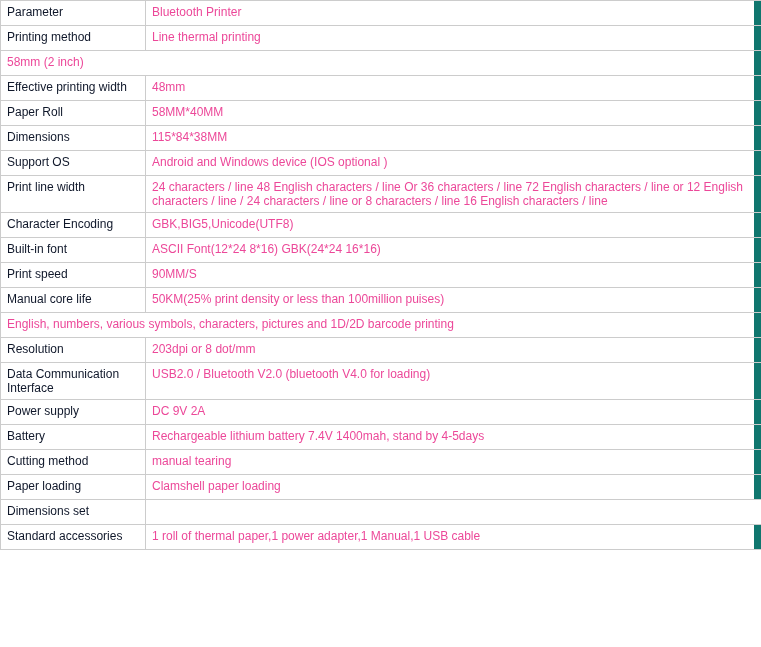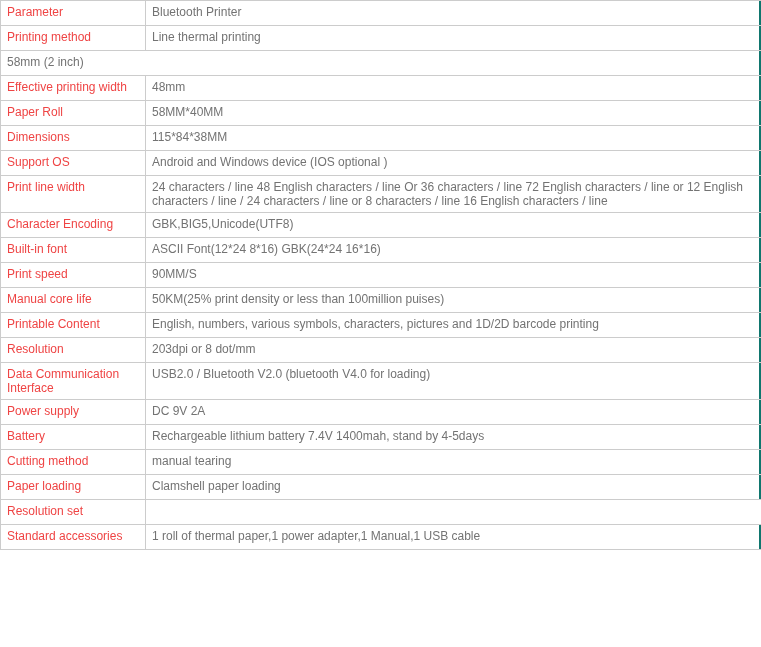--- a/index.html
+++ b/index.html
@@ -22,30 +22,30 @@
       display: flex;
       border-bottom: 1px solid #ccc;
       min-height: 25px;
     }
     .col-label {
       width: 145px;
       min-width: 145px;
       border-right: 1px solid #ccc;
       padding: 4px 6px;
       font-size: 12px;
-      color: #ef4444;
+      color: #0f172a;
       display: flex;
       align-items: flex-start;
     }
     .col-value {
       flex: 1;
-      border-right: 2px solid #0f766e;
+      border-right: 7px solid #0f766e;
       padding: 4px 6px;
       font-size: 12px;
-      color: #737373;
+      color: #ec4899;
       display: flex;
       align-items: flex-start;
     }
   </style>
 </head>
 <body>
 
 <div class="table-container">
 <div class="table-row">
       <div class="col-label">Parameter</div>
@@ -88,21 +88,20 @@
     </div>
     <div class="table-row">
       <div class="col-label">Print speed</div>
       <div class="col-value">90MM/S</div>
     </div>
     <div class="table-row">
       <div class="col-label">Manual core life</div>
       <div class="col-value">50KM(25% print density or less than 100million puises)</div>
     </div>
     <div class="table-row">
-      <div class="col-label">Printable Content</div>
       <div class="col-value">English, numbers, various symbols, characters, pictures and 1D/2D barcode printing</div>
     </div>
     <div class="table-row">
       <div class="col-label">Resolution</div>
       <div class="col-value">203dpi or 8 dot/mm</div>
     </div>
     <div class="table-row">
       <div class="col-label">Data Communication Interface</div>
       <div class="col-value">USB2.0 / Bluetooth V2.0 (bluetooth V4.0 for loading)</div>
     </div>
@@ -116,19 +115,19 @@
     </div>
     <div class="table-row">
       <div class="col-label">Cutting method</div>
       <div class="col-value">manual tearing</div>
     </div>
     <div class="table-row">
       <div class="col-label">Paper loading</div>
       <div class="col-value">Clamshell paper loading</div>
     </div>
     <div class="table-row">
-      <div class="col-label">Resolution set</div>
+      <div class="col-label">Dimensions set</div>
     </div>
     <div class="table-row">
       <div class="col-label">Standard accessories</div>
       <div class="col-value">1 roll of thermal paper,1 power adapter,1 Manual,1 USB cable</div>
     </div>
   </div>
 
 </body></html>

